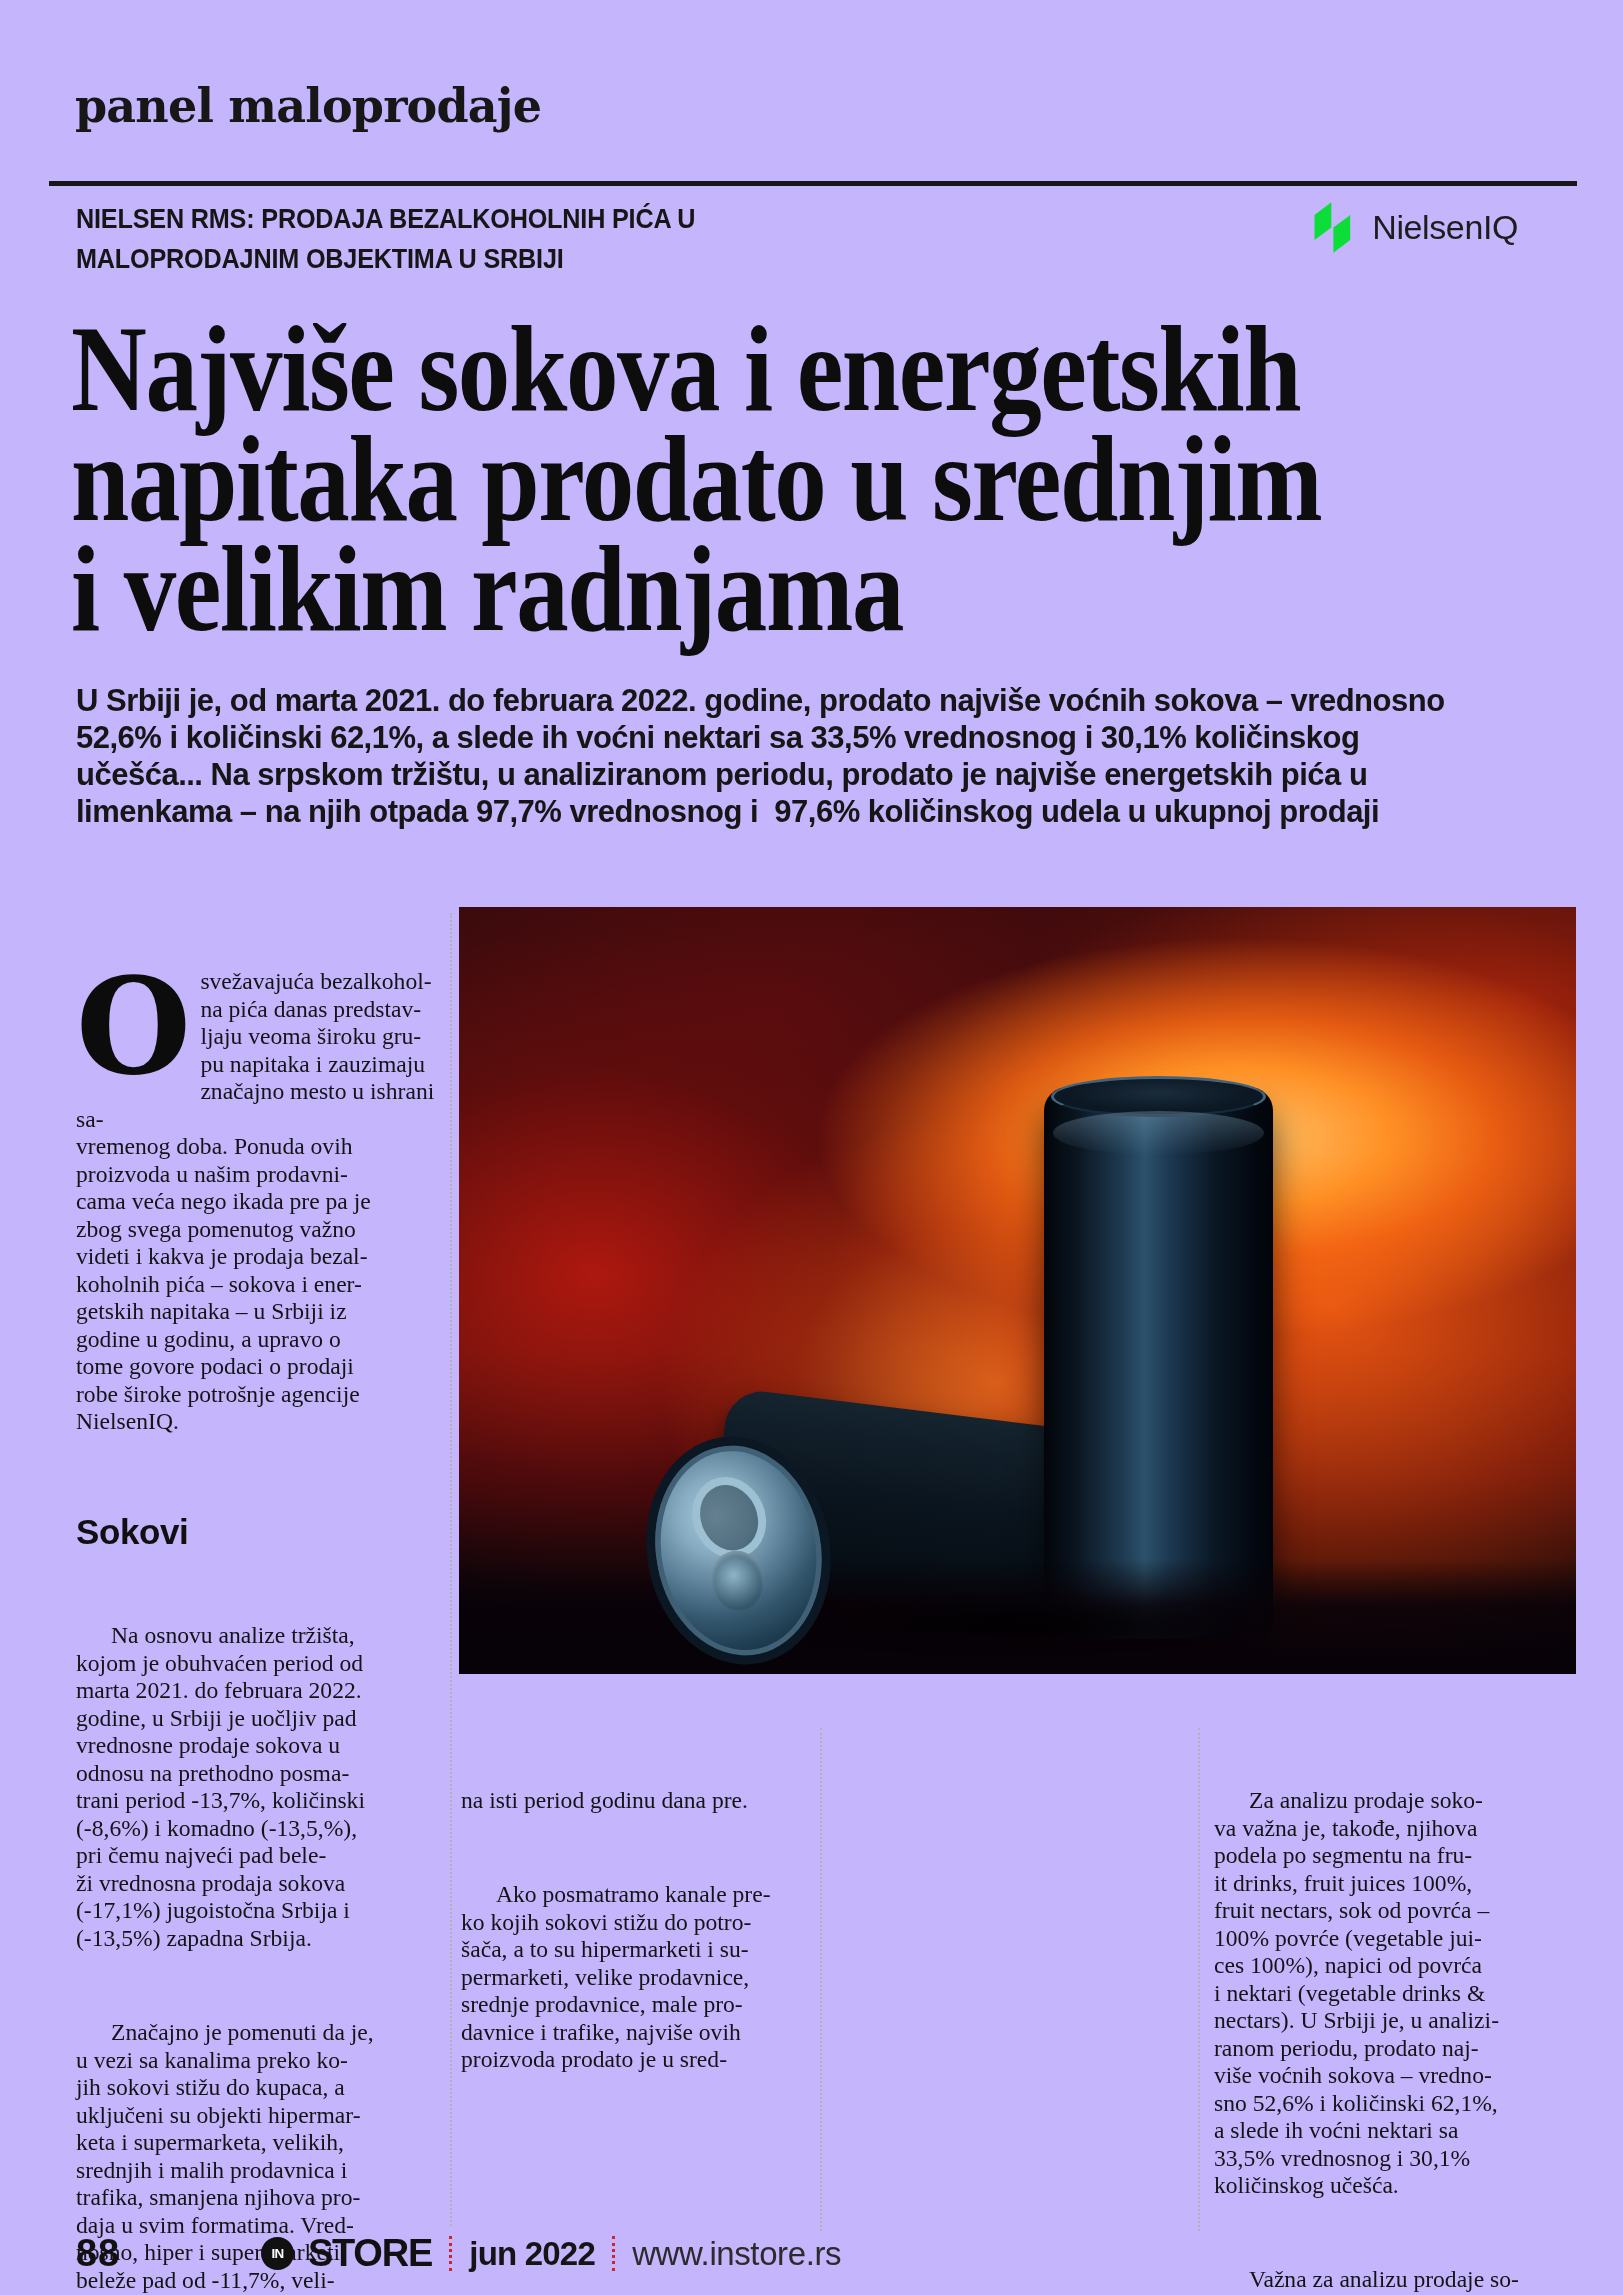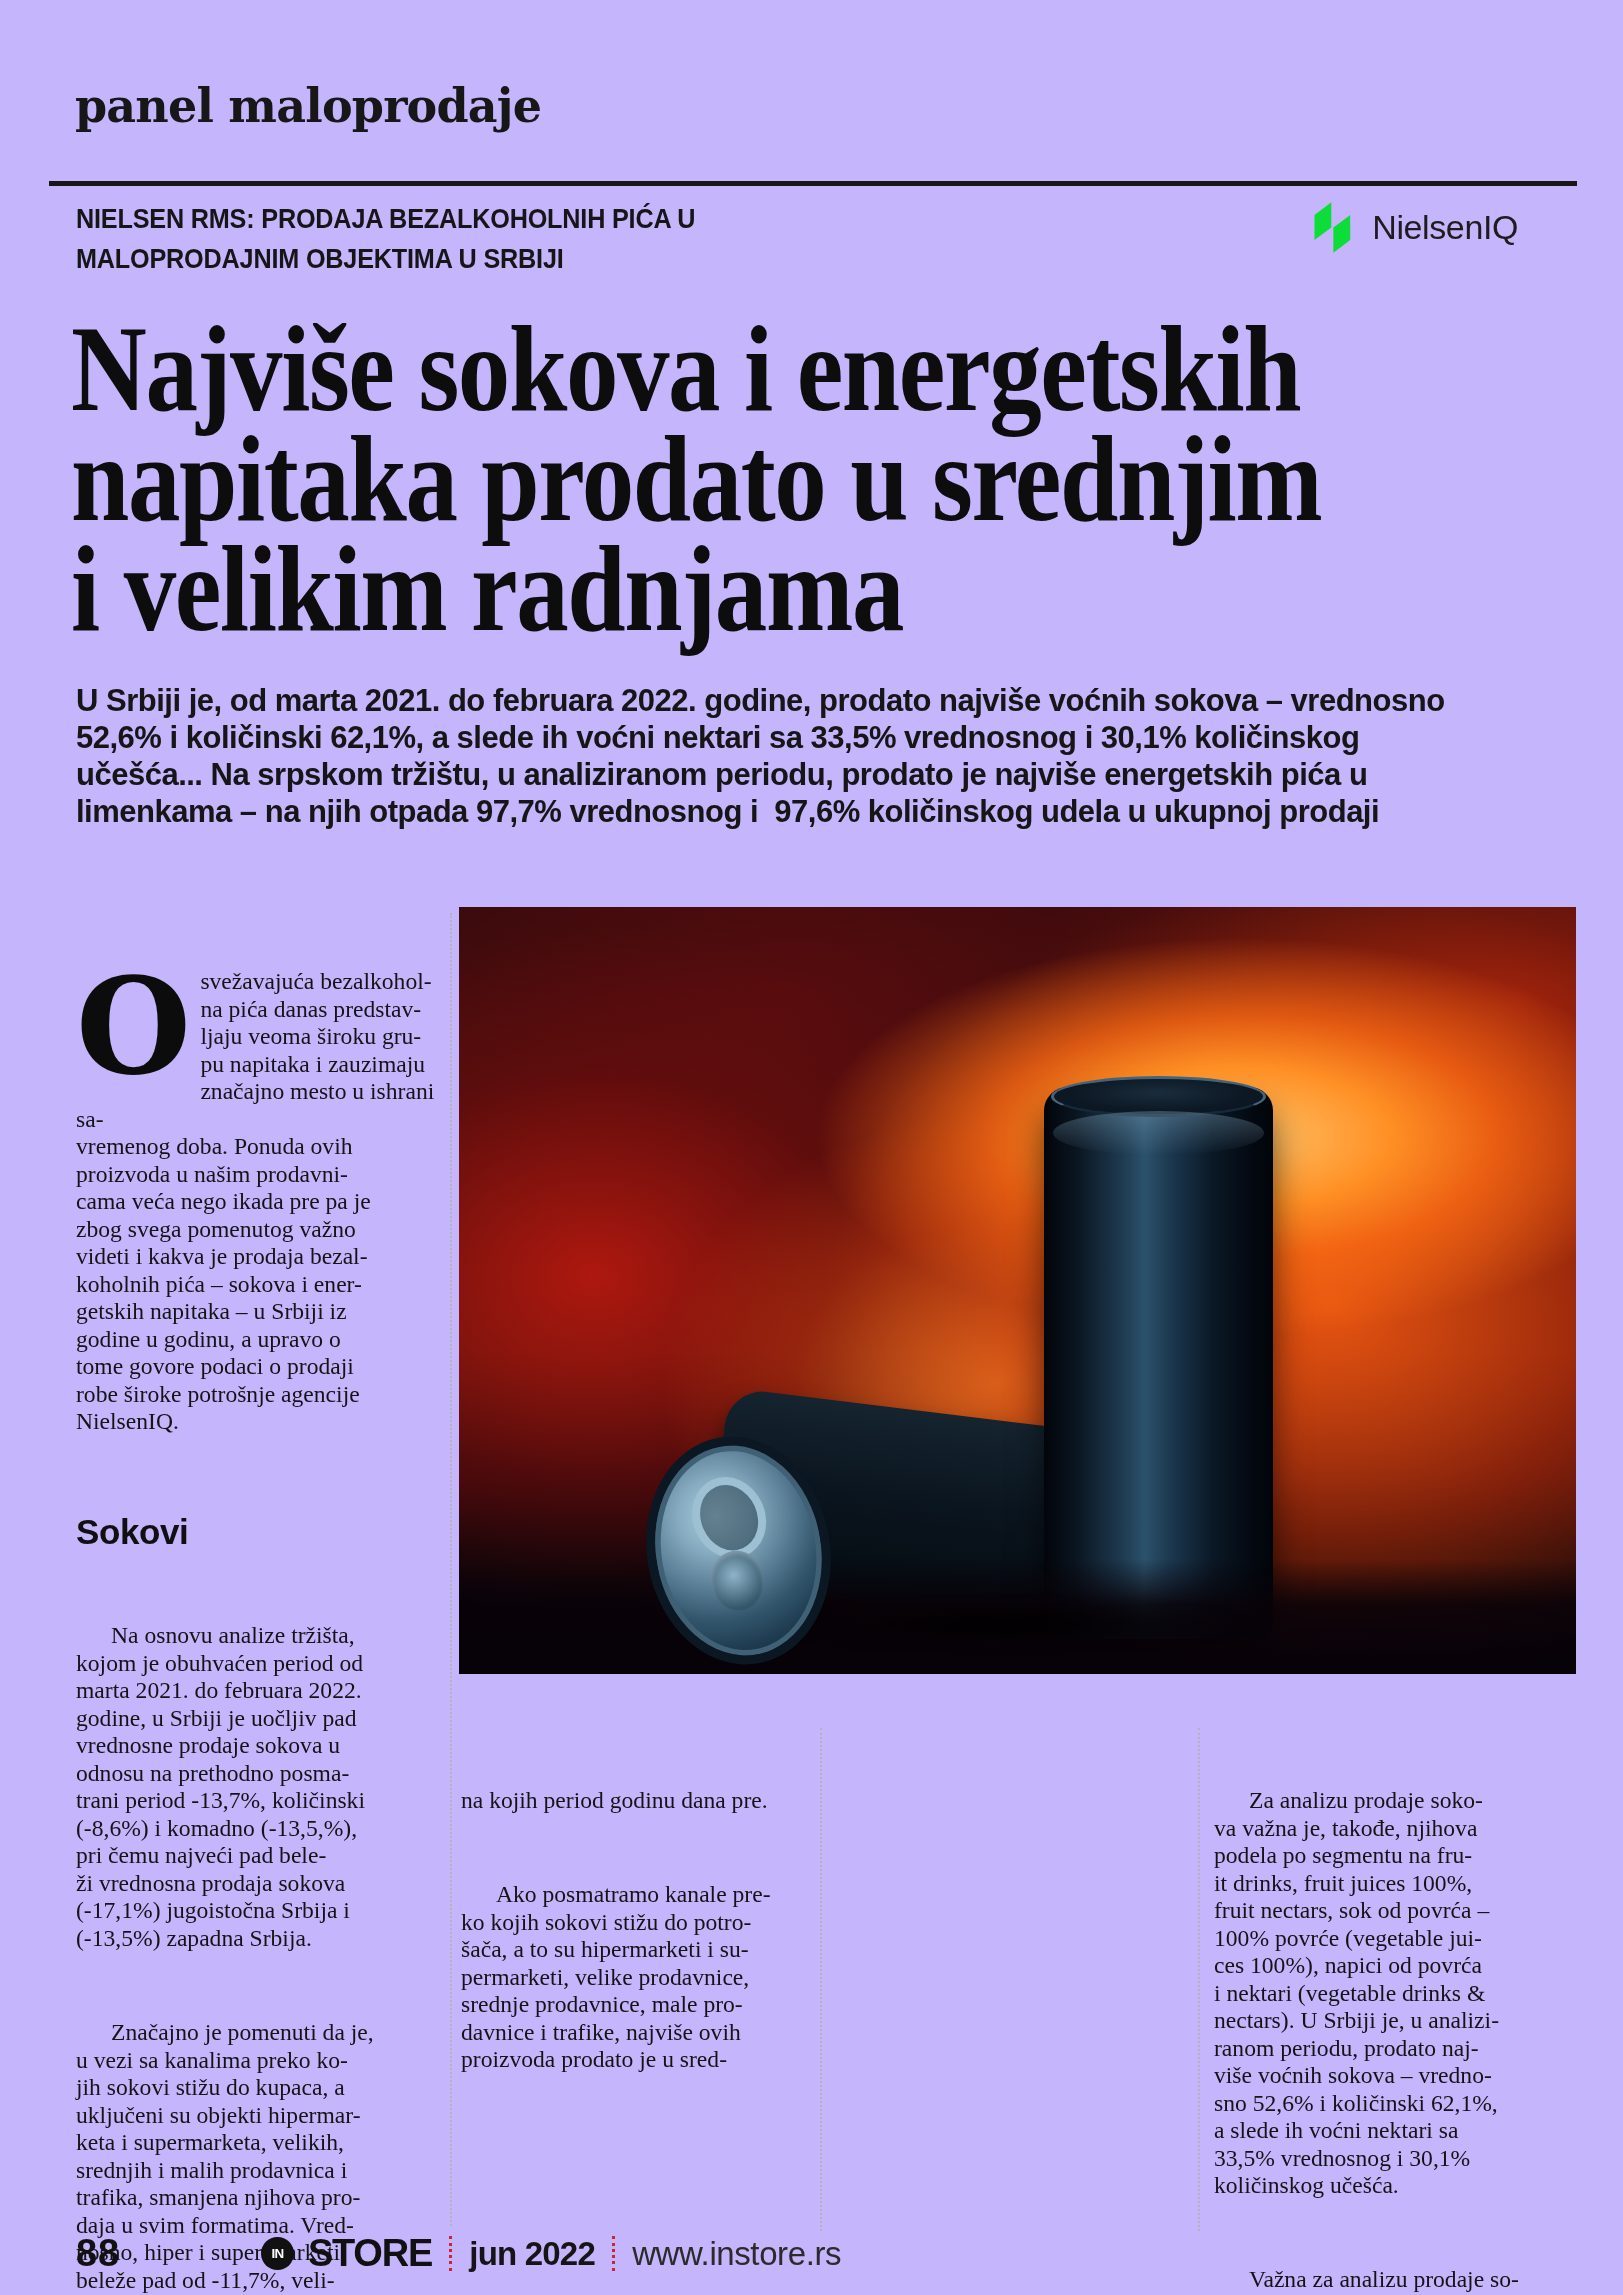--- a/index.html
+++ b/index.html
@@ -219,21 +219,21 @@
     <div class="can-standing"></div>
     <div class="photo-floor"></div>
     <div class="can-shadow"></div>
     <div class="can-lying-face">
       <div class="tab-ring"></div>
       <div class="tab-oval"></div>
     </div>
   </div>
 
   <div class="col col2">
-    <p>na kojih period godinu dana pre.</p>
+    <p>na isti period godinu dana pre.</p>
     <p class="indent">Ako posmatramo kanale pre-
 ko kojih sokovi stižu do potro-
 šača, a to su hipermarketi i su-
 permarketi, velike prodavnice,
 srednje prodavnice, male pro-
 davnice i trafike, najviše ovih
 proizvoda prodato je u sred-</p>
   </div>
 
   <div class="vsep vsep-2"></div>

